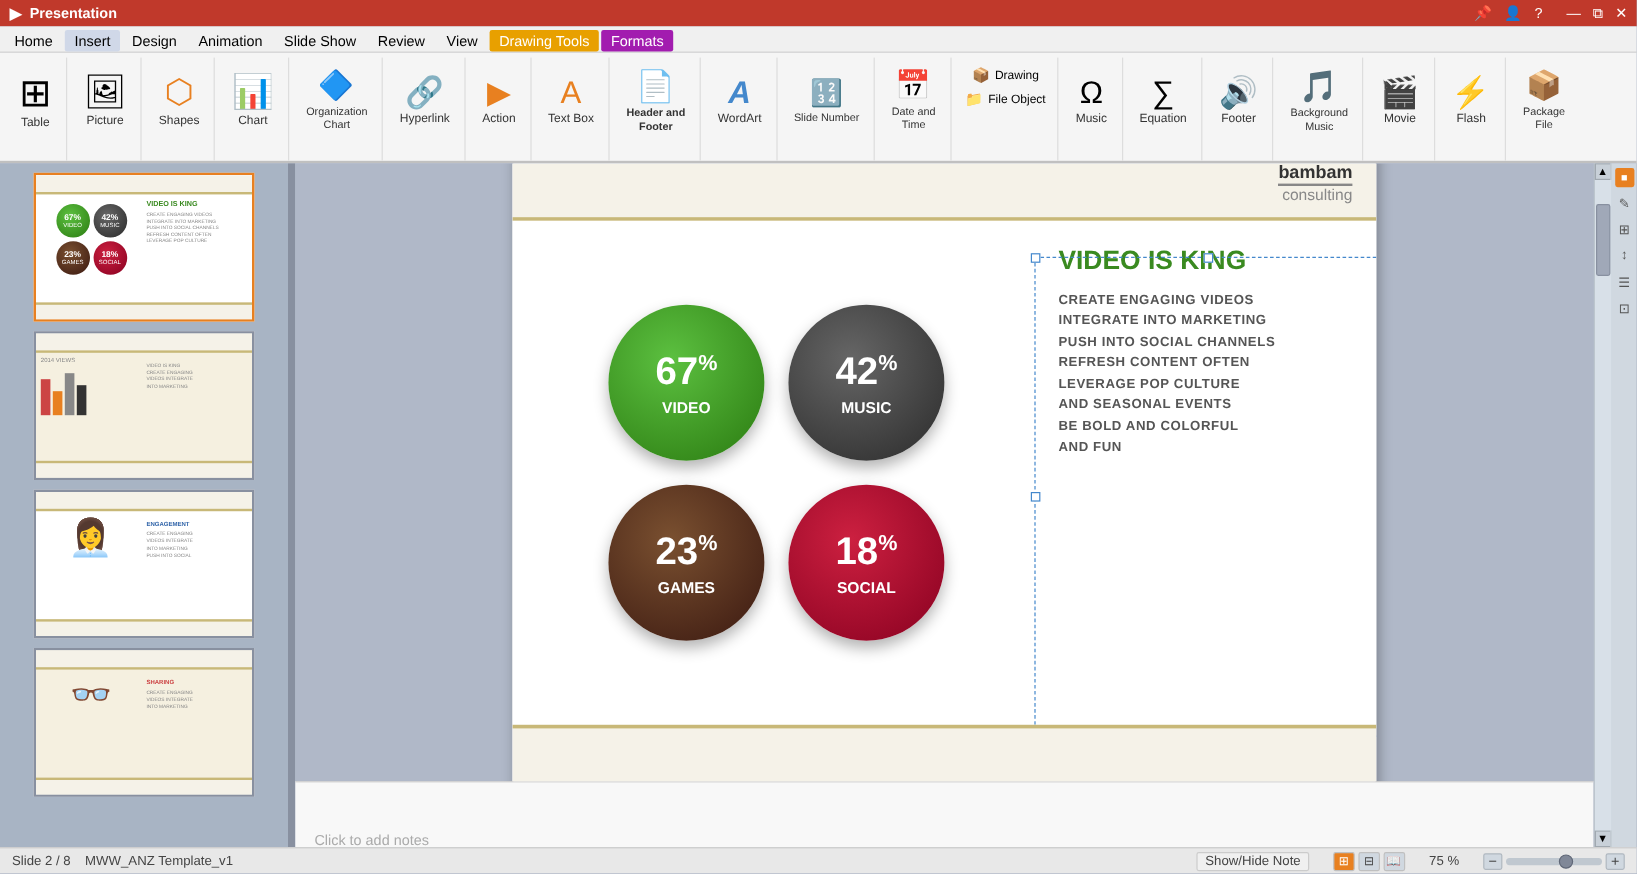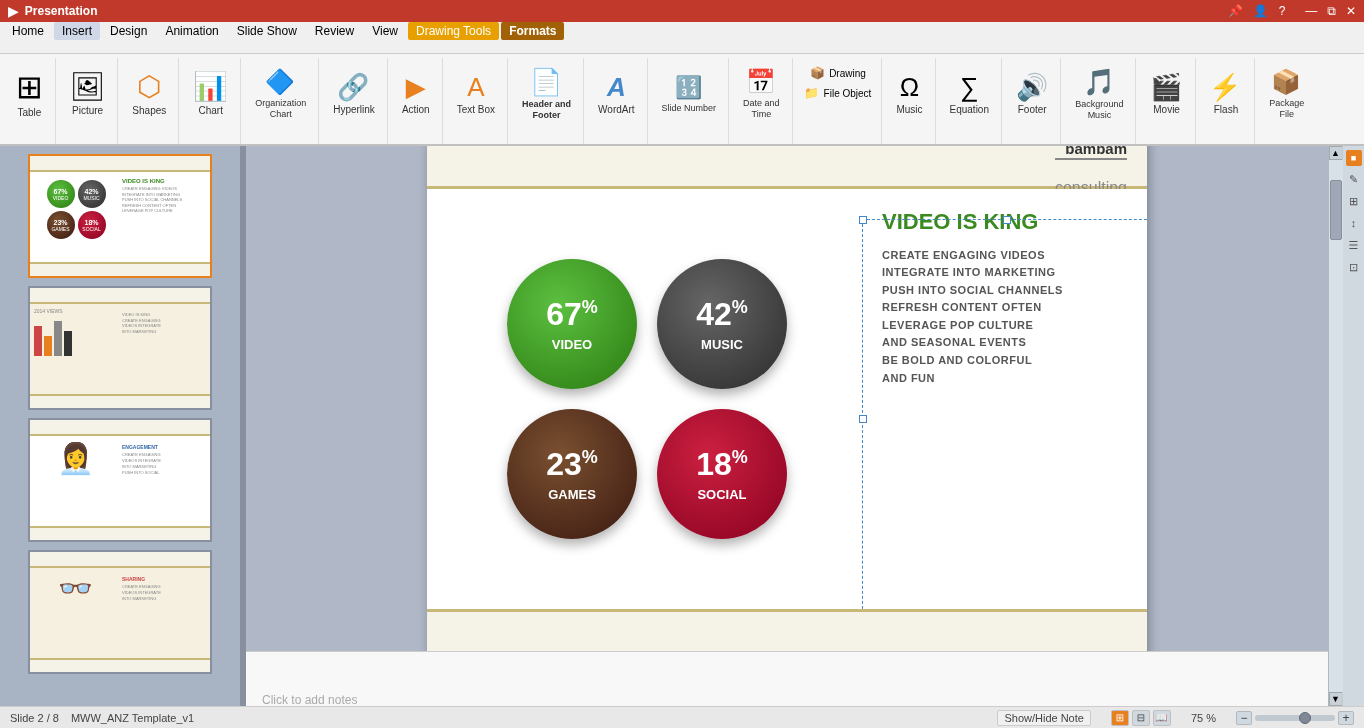--- a/index.html
+++ b/index.html
@@ -14,24 +14,24 @@
       padding: 0 8px;
       color: white;
       font-size: 12px;
       justify-content: space-between;
     }
     .title-bar-left { display: flex; align-items: center; gap: 6px; }
     .title-bar-right { display: flex; align-items: center; gap: 10px; font-size: 12px; }
 
     
     .menu-bar {
-      height: 32px;
+      height: 22px;
       background: #f0f0f0;
       display: flex;
-      align-items: flex-start;
+      align-items: flex-end;
       padding: 0 4px;
       border-bottom: 1px solid #ccc;
       font-size: 12px;
       gap: 2px;
     }
     .menu-item {
       padding: 2px 8px;
       cursor: pointer;
       border-radius: 2px;
     }
@@ -346,21 +346,21 @@
 
 <div class="menu-bar">
   <span class="menu-item">Home</span>
   <span class="menu-item active" style="background:#d0d8e8;">Insert</span>
   <span class="menu-item">Design</span>
   <span class="menu-item">Animation</span>
   <span class="menu-item">Slide Show</span>
   <span class="menu-item">Review</span>
   <span class="menu-item">View</span>
   <span class="menu-item highlight" style="background:#e8a000;color:white;">Drawing Tools</span>
-  <span class="menu-item highlight" style="background:#a16207;color:white;font-weight:bold;">Formats</span>
+  <span class="menu-item highlight" style="background:#a21caf;color:white;">Formats</span>
 </div>
 
 <div class="ribbon">
 
   <div class="ribbon-group">
     <div class="ribbon-btn-large">
       <div class="icon">⊞</div>
       <div class="label">Table</div>
     </div>
   </div>
@@ -611,21 +611,21 @@
   <div class="resize-handle"></div>
 
   <div class="canvas-area">
     <div class="slide-canvas">
 
       <div class="slide">
 
         <div class="slide-top-bar">
           <div class="slide-logo">
             <div class="brand">bambam</div>
-            <div style="font-size:16px; color:#888; border-top:2px solid #888; padding-top:18px;">consulting</div>
+            <div style="font-size:13px; color:#888; border-top:2px solid #888; padding-top:0;">consulting</div>
           </div>
         </div>
 
         <div class="slide-main">
 
           <div class="slide-left">
             <div class="bubbles-row">
               <div class="bubble green">
                 <div class="pct">67<sup>%</sup></div>
                 <div class="lbl">VIDEO</div>

